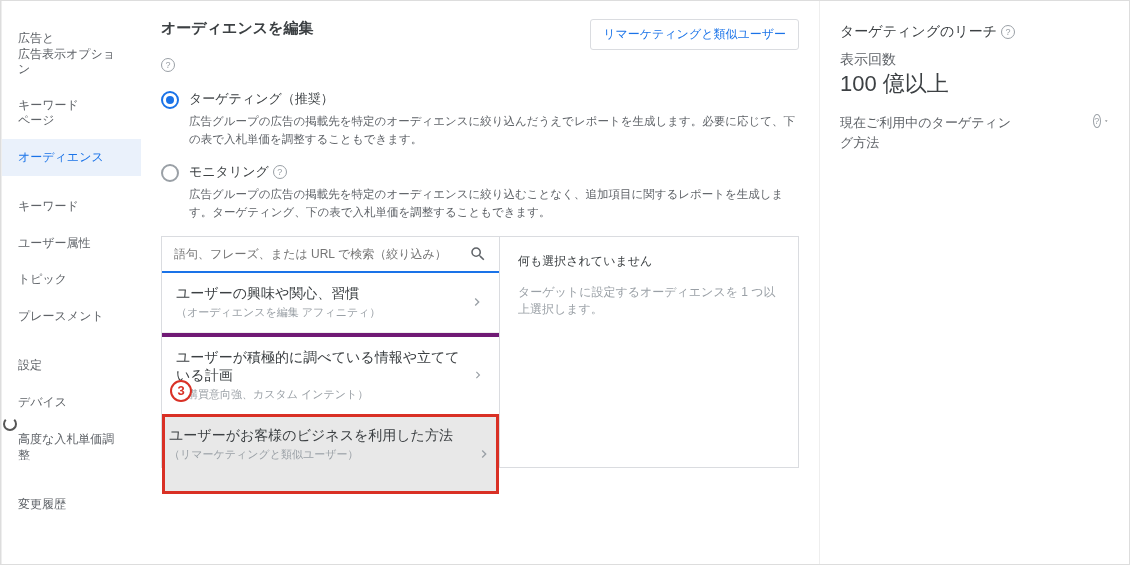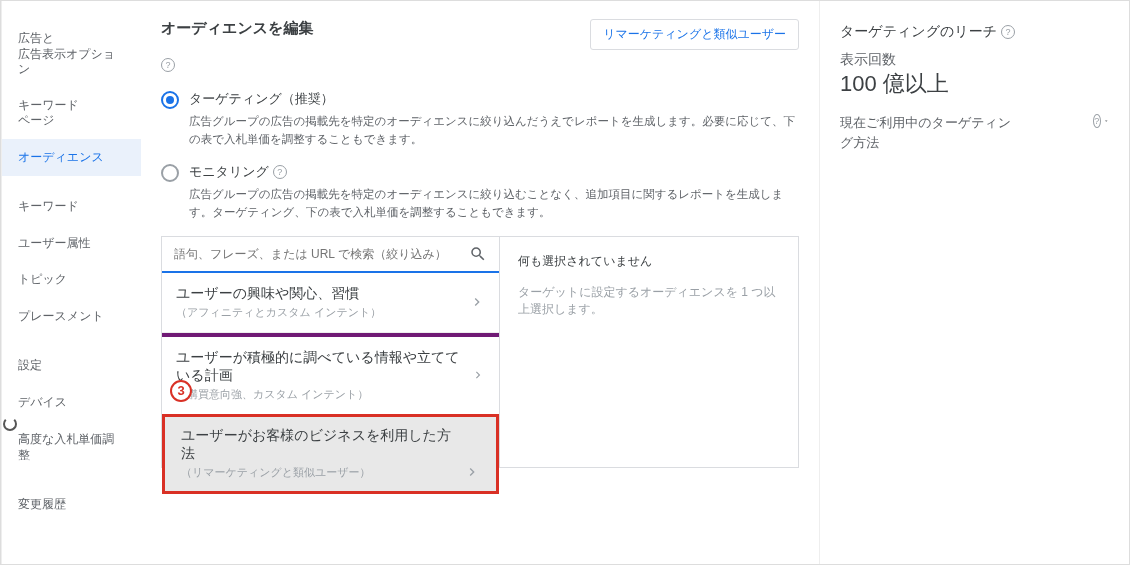--- a/index.html
+++ b/index.html
@@ -42,21 +42,21 @@
     .panel-hint { font-size: 12px; color: #9aa0a6; }
     .option-row { display: flex; justify-content: space-between; align-items: center; padding: 12px 14px; cursor: pointer; }
     .option-row.bordered { border-bottom: 1px solid #eee; }
     .option-texts { display: flex; flex-direction: column; gap: 2px; }
     .option-title { font-size: 14px; color: #3c4043; }
     .option-sub { font-size: 11px; color: #9aa0a6; }
     .chevron { width: 16px; height: 16px; color: #9aa0a6; }
     .spacer-flex { flex: 1; }
     .option-highlight-wrap { position: relative; margin: 0; }
     .highlight-box { display: flex; flex-direction: column; background: #e8e8e8; border: 3px solid #d93025; height: 80px; }
-    .highlight-row { display: flex; justify-content: space-between; align-items: flex-end; padding: 10px 16px; cursor: pointer; }
+    .highlight-row { display: flex; justify-content: space-between; align-items: flex-end; padding: 10px 4px; cursor: pointer; }
     .circled-number { position: absolute; top: -34px; left: 8px; width: 22px; height: 22px; border: 2px solid #d93025; border-radius: 50%; color: #d93025; font-size: 13px; font-weight: bold; display: flex; align-items: center; justify-content: center; background: #fff; }
     .right-panel { width: 310px; padding: 22px 20px; border-left: 1px solid #eee; }
     .reach-title { font-size: 14px; color: #3c4043; display: flex; align-items: center; gap: 4px; margin-bottom: 10px; }
     .impressions-label { font-size: 14px; color: #5f6368; }
     .impressions-value { font-size: 22px; color: #3c4043; margin-bottom: 14px; }
     .reach-desc-row { display: flex; justify-content: space-between; align-items: flex-start; }
     .reach-desc { font-size: 13px; color: #5f6368; line-height: 1.5; max-width: 180px; }
     .chevron-down { width: 16px; height: 16px; display: flex; align-items: center; gap: 2px; color: #5f6368; cursor: pointer; }
     .spinner-corner { position: absolute; left: 2px; top: 416px; width: 14px; height: 14px; border: 2px solid #555; border-top-color: transparent; border-radius: 50%; }
     svg { display: block; }
@@ -116,21 +116,21 @@
         <div class="search-row">
           <input class="search-input" placeholder="語句、フレーズ、または URL で検索（絞り込み）" style="">
           <svg class="search-icon" viewBox="0 0 24 24" fill="#5f6368">
               <path d="M15.5 14h-.79l-.28-.27A6.471 6.471 0 0016 9.5 6.5 6.5 0 109.5 16c1.61 0 3.09-.59 4.23-1.57l.27.28v.79l5 4.99L20.49 19l-4.99-5zm-6 0C7.01 14 5 11.99 5 9.5S7.01 5 9.5 5 14 7.01 14 9.5 11.99 14 9.5 14z"></path>
             </svg>
         </div>
 
         <div class="option-row bordered">
           <div class="option-texts">
             <div class="option-title">ユーザーの興味や関心、習慣</div>
-            <div class="option-sub">（アフィニティとカスタム インテント）</div>
+            <div class="option-sub">（オーディエンスを編集 アフィニティ）</div>
           </div>
           <svg class="chevron" viewBox="0 0 24 24" fill="#9aa0a6">
               <path d="M8.59 16.59L13.17 12 8.59 7.41 10 6l6 6-6 6-1.41-1.41z"></path>
             </svg>
         </div>
 
         <div class="spacer-flex"></div>
 
         <div class="option-row" style="border-top:4px solid #701a75;">
           <div class="option-texts">

